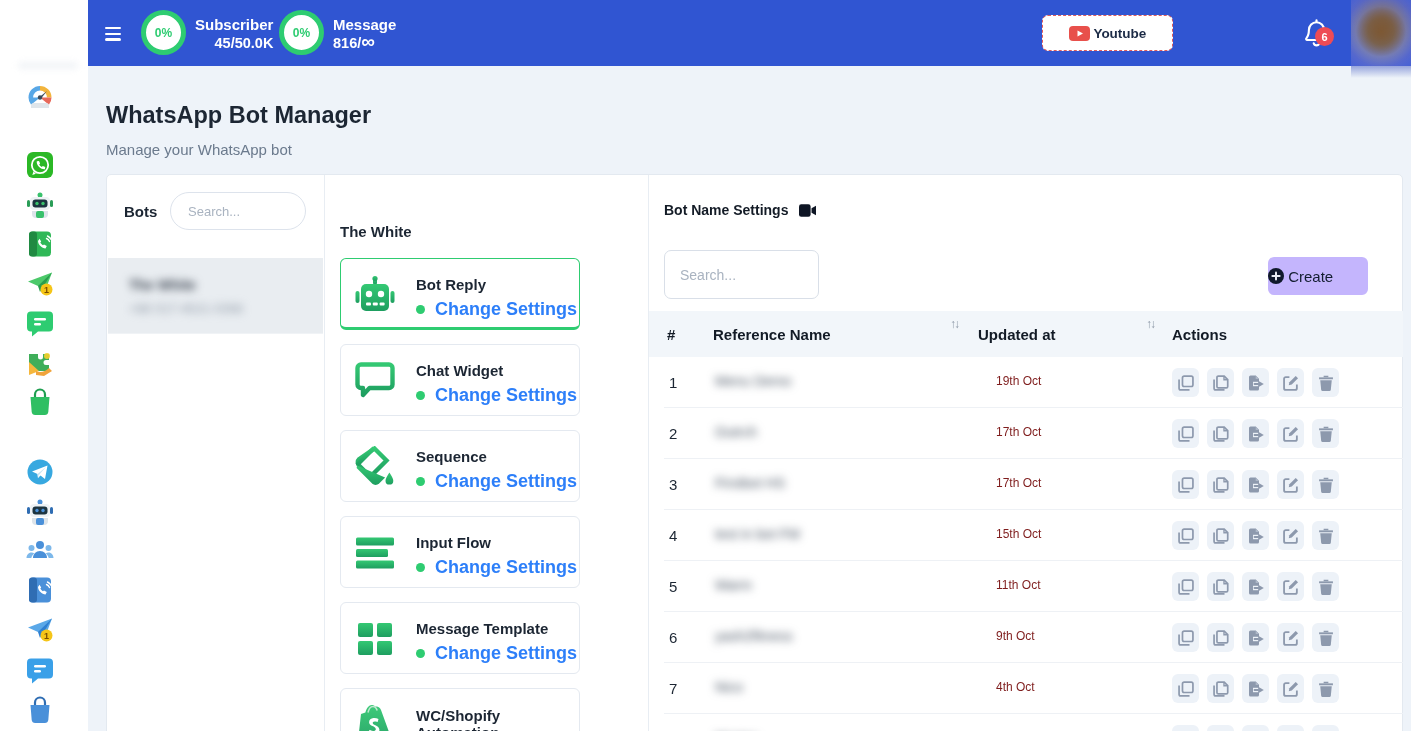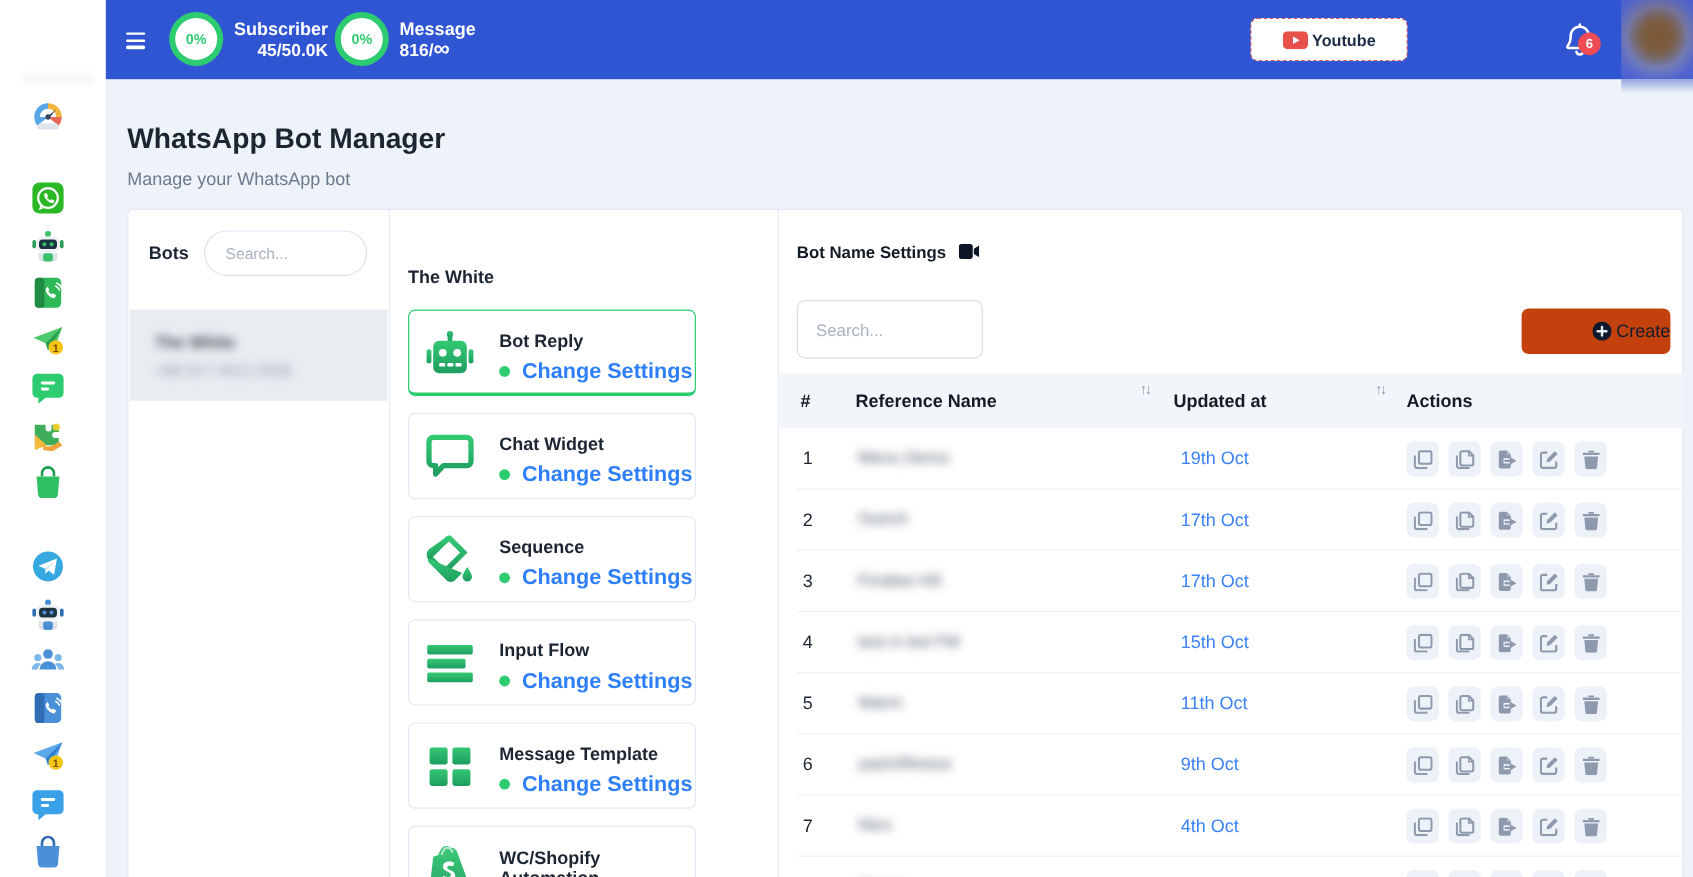--- a/index.html
+++ b/index.html
@@ -53,29 +53,29 @@
 .wset { position:absolute; left:75px; top:40px; display:flex; align-items:center; }
 .wdot { width:9px; height:9px; background:#2ecc71; border-radius:50%; margin-right:10px; }
 .wlink { font-size:18px; font-weight:bold; color:#2d7ff9; }
 
 
 #tblTitle { left:557px; top:27px; font-size:14px; font-weight:bold; color:#131b26; }
 #optionsBtn { left:1166px; top:17px; width:115px; height:39px; border:1px solid #ccd3dd; border-radius:6px;
   background:#fff; display:flex; align-items:center; justify-content:center; font-size:15px; color:#2a3442; }
 #tSearch { left:557px; top:75px; width:155px; height:49px; border:1px solid #d9dfe8; border-radius:7px;
   font-size:14px; color:#a9b3c0; display:flex; align-items:center; padding-left:15px; }
-#createBtn { left:1161px; top:82px; width:124px; height:38px; background:#c2410c; border-radius:6px;
-  display:flex; align-items:center; justify-content:flex-end; font-size:15px; color:#131d30; }
+#createBtn { left:1161px; top:82px; width:100px; height:38px; background:#c4b5fd; border-radius:6px;
+  display:flex; align-items:center; justify-content:flex-start; font-size:15px; color:#131d30; }
 #thead { left:542px; top:136px; width:754px; height:46px; background:#f2f6fa; }
 .th { position:absolute; top:15px; font-size:15px; font-weight:bold; color:#131b26; }
 .sort { position:absolute; top:6px; font-size:12px; color:#8f9aa8; letter-spacing:-2px; }
 .trow { position:absolute; left:557px; width:739px; height:51px; border-bottom:1px solid #eef1f5; }
 .tnum { position:absolute; left:5px; top:17px; font-size:15px; color:#1c2633; }
 .tname { position:absolute; left:51px; top:16px; font-size:14px; color:#4d5867; }
-.tdate { position:absolute; left:320px; top:17px; font-size:15px; color:#3b82f6; }
+.tdate { position:absolute; left:332px; top:17px; font-size:12px; color:#7f1d1d; }
 .acts { position:absolute; left:508px; top:11px; display:flex; gap:8px; }
 .abtn { width:27px; height:29px; background:#edf2f8; border-radius:6px; display:flex; align-items:center; justify-content:center; }
 .abtn svg { width:16px; height:16px; }
 </style>
 </head>
 <body>
 
 <div class="abs" id="h1">WhatsApp Bot Manager</div>
 <div class="abs" id="sub">Manage your WhatsApp bot</div>
 

